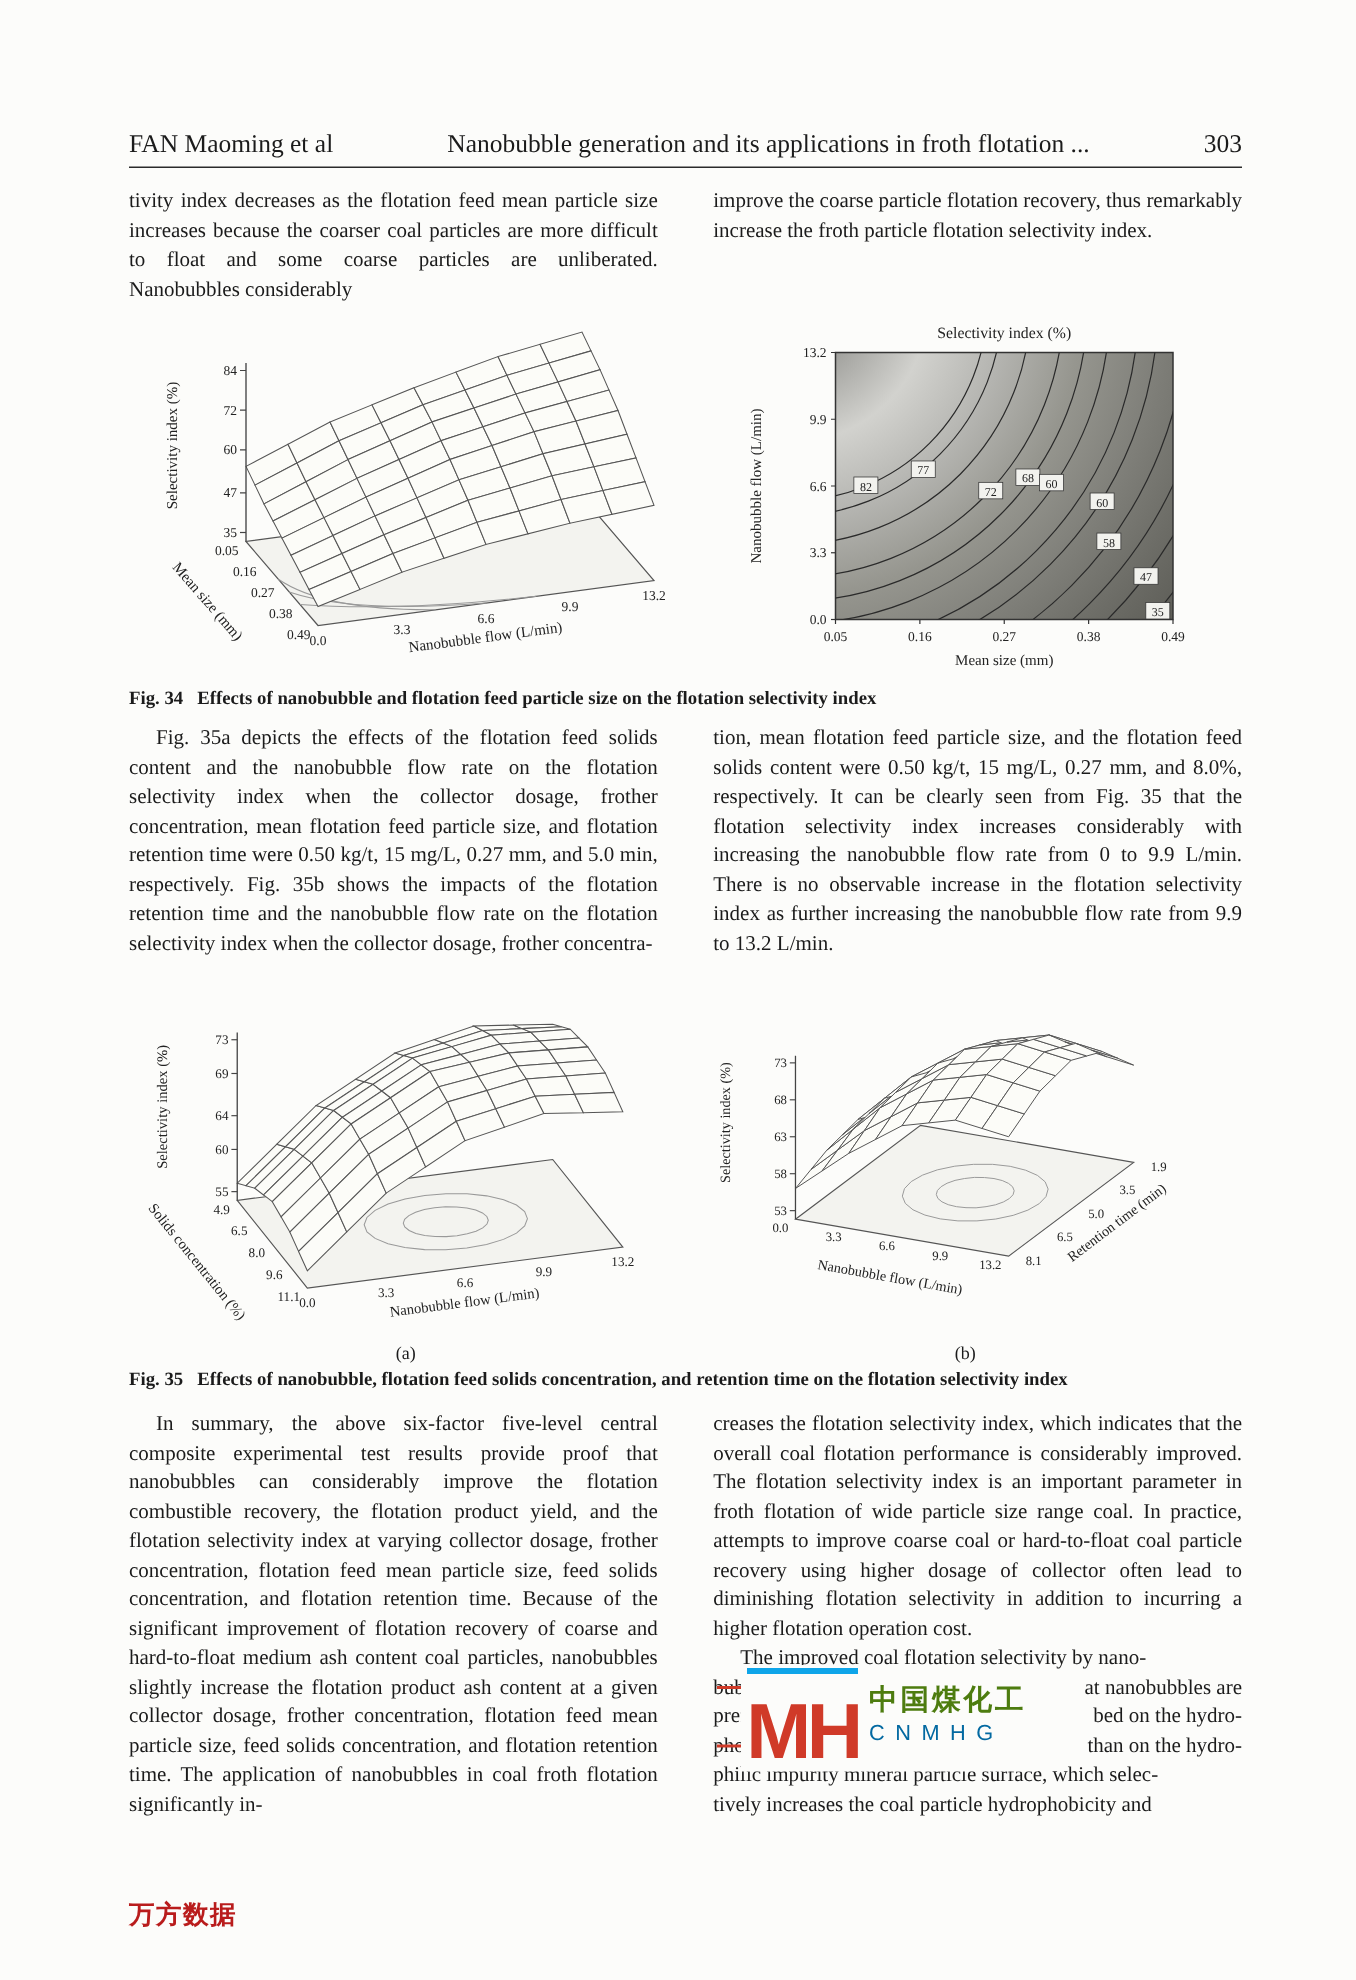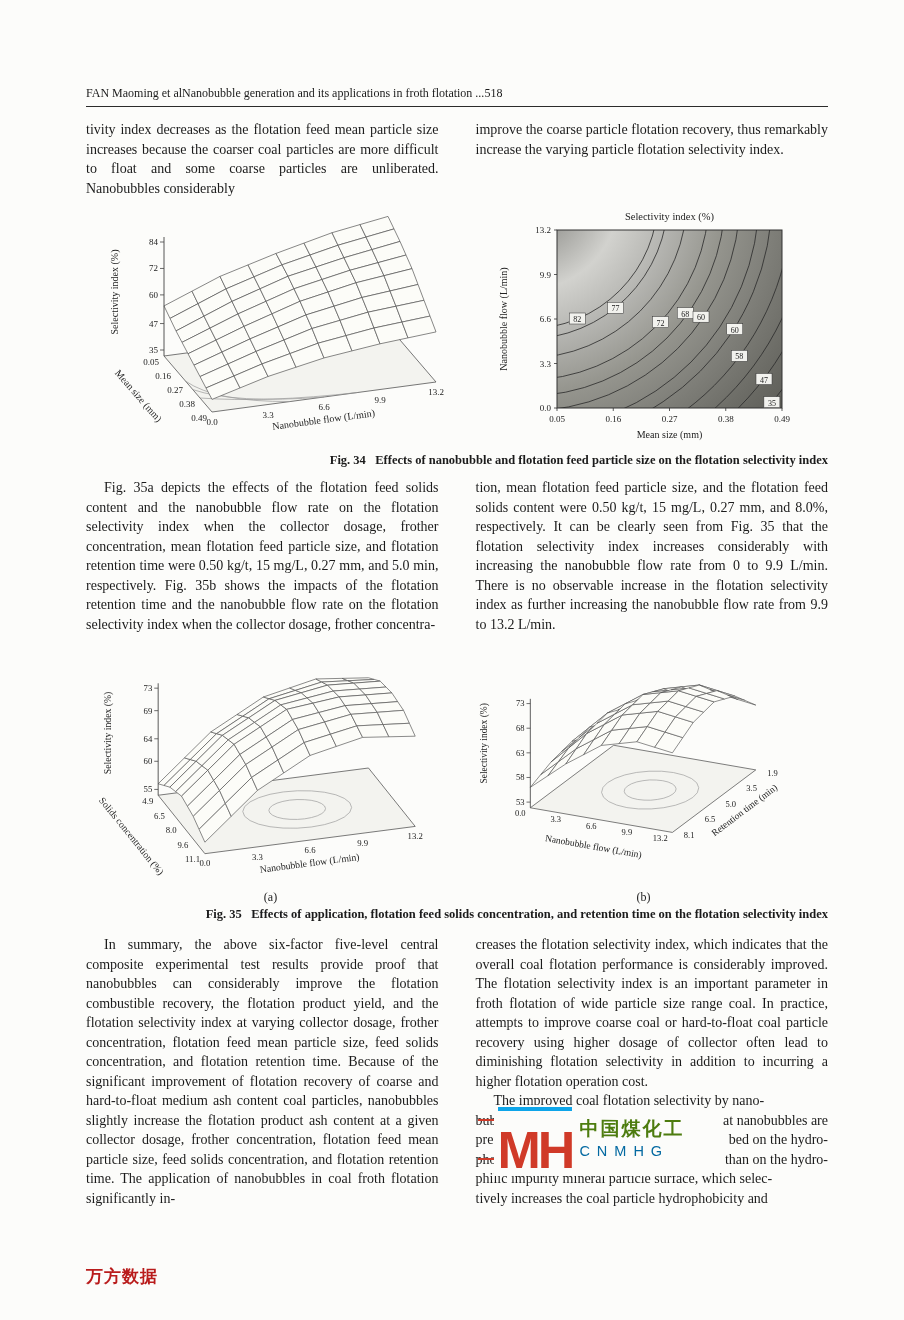--- a/index.html
+++ b/index.html
@@ -1,26 +1,26 @@
 <!DOCTYPE html>
 <html><head>
 <meta charset="utf-8">
 <style>
   *{margin:0;padding:0;box-sizing:border-box}
   html,body{background:#d8d8d8}
   .page{width:904px;height:1320px;background:#fcfcfa;position:relative;margin:0 auto;
         padding:86px 76px 0 86px;color:#1b1b1b;font-family:"Liberation Serif",serif;overflow:hidden}
-  .header{display:flex;align-items:baseline;
-          border-bottom:1.6px solid #2b2b2b;padding-bottom:5px;font-size:12px}
+  .header{display:flex;justify-content:space-between;align-items:baseline;
+          border-bottom:1.6px solid #2b2b2b;padding-bottom:5px;font-size:17px}
   .cols{display:flex;gap:37px;margin-top:13px}
   .col{flex:1;font-size:14px;line-height:19.5px;text-align:justify}
   .indent{text-indent:18px}
   figure{margin-top:8px}
   .figrow{display:flex;justify-content:center;align-items:flex-start;gap:4px}
-  figcaption{text-align:right;font-size:12.5px;font-weight:bold;margin-top:2px}
+  figcaption{text-align:left;font-size:12.5px;font-weight:bold;margin-top:2px}
   svg{display:block}
   svg text{font-family:"Liberation Serif",serif;fill:#222}
   .sublabels{display:flex;justify-content:center;gap:4px;font-size:12px;margin-top:-4px}
   .sublabels div{width:370px;text-align:center}
   .frag-wrap{position:relative}
   .fragline{display:flex;justify-content:space-between;line-height:19.5px}
   .frag-wrap p,.frag-wrap .plain{line-height:19.5px}
   .cn-logo{position:absolute;left:18px;top:14px;display:flex;align-items:center;gap:7px;
            background:#fcfcfa;padding:2px 8px 2px 4px}
   .cn-logo::before{content:"";position:absolute;left:-16px;top:14px;width:16px;height:1.5px;background:#d03a28}
@@ -33,26 +33,26 @@
   .wanfang{position:absolute;left:86px;bottom:32px;font-size:17px;font-weight:bold;color:#b91c1c;letter-spacing:1px}
 </style>
 </head>
 <body>
 
 <div class="page">
 
   <div class="header">
     <span>FAN Maoming et al</span>
     <span>Nanobubble generation and its applications in froth flotation ...</span>
-    <span>518</span>
+    <span>303</span>
   </div>
 
   <div class="cols">
     <p class="col">tivity index decreases as the flotation feed mean particle size increases because the coarser coal particles are more difficult to float and some coarse particles are unliberated. Nanobubbles considerably</p>
-    <p class="col">improve the coarse particle flotation recovery, thus remarkably increase the varying particle flotation selectivity index.</p>
+    <p class="col">improve the coarse particle flotation recovery, thus remarkably increase the froth particle flotation selectivity index.</p>
   </div>
 
   <figure>
     <div class="figrow">
       <svg id="svg-f34s" width="385" height="245" viewBox="0 0 385 245">
           <path d="M66,150 L114,206 L338,176 L290,120 Z" fill="#f3f3ef" stroke="#555" stroke-width="0.8"></path>
           <path d="M87.6,175.2 Q118,196.1 192.39999999999998,195.5" fill="none" stroke="#999" stroke-width="0.7"></path>
           <path d="M94.8,183.6 Q137.04,197.92000000000002 226,191" fill="none" stroke="#999" stroke-width="0.7"></path>
           <path d="M102,192 Q168.56,196.82 259.6,186.5" fill="none" stroke="#999" stroke-width="0.7"></path>
           <path d="M66,99.91836734693877 L72,112.42857142857143 L100,97.65816326530611 L94,85.14795918367346 Z" fill="#fcfcf8" stroke="#555" stroke-width="0.7"></path>
@@ -417,21 +417,21 @@
           <text x="136" y="212" font-size="10" text-anchor="middle" transform="rotate(10 136 212)">Nanobubble flow (L/min)</text>
           <text x="298" y="173" font-size="10" text-anchor="middle" transform="rotate(-37 298 173)">Retention time (min)</text>
         </svg>
     </div>
     <div class="sublabels">
       <div>(a)</div>
       <div>(b)</div>
     </div>
     <figcaption>
       <span>Fig. 35</span>&nbsp;&nbsp;
-      <span>Effects of application, flotation feed solids concentration, and retention time on the flotation selectivity index</span>
+      <span>Effects of nanobubble, flotation feed solids concentration, and retention time on the flotation selectivity index</span>
     </figcaption>
   </figure>
 
   <div class="cols" style="">
     <p class="col indent">In summary, the above six-factor five-level central composite experimental test results provide proof that nanobubbles can considerably improve the flotation combustible recovery, the flotation product yield, and the flotation selectivity index at varying collector dosage, frother concentration, flotation feed mean particle size, feed solids concentration, and flotation retention time. Because of the significant improvement of flotation recovery of coarse and hard-to-float medium ash content coal particles, nanobubbles slightly increase the flotation product ash content at a given collector dosage, frother concentration, flotation feed mean particle size, feed solids concentration, and flotation retention time. The application of nanobubbles in coal froth flotation significantly in-</p>
     <div class="col">
       <p>creases the flotation selectivity index, which indicates that the overall coal flotation performance is considerably improved. The flotation selectivity index is an important parameter in froth flotation of wide particle size range coal. In practice, attempts to improve coarse coal or hard-to-float coal particle recovery using higher dosage of collector often lead to diminishing flotation selectivity in addition to incurring a higher flotation operation cost.</p>
       <div class="frag-wrap">
         <p class="indent">The improved coal flotation selectivity by nano-</p>
         <div class="fragline">

